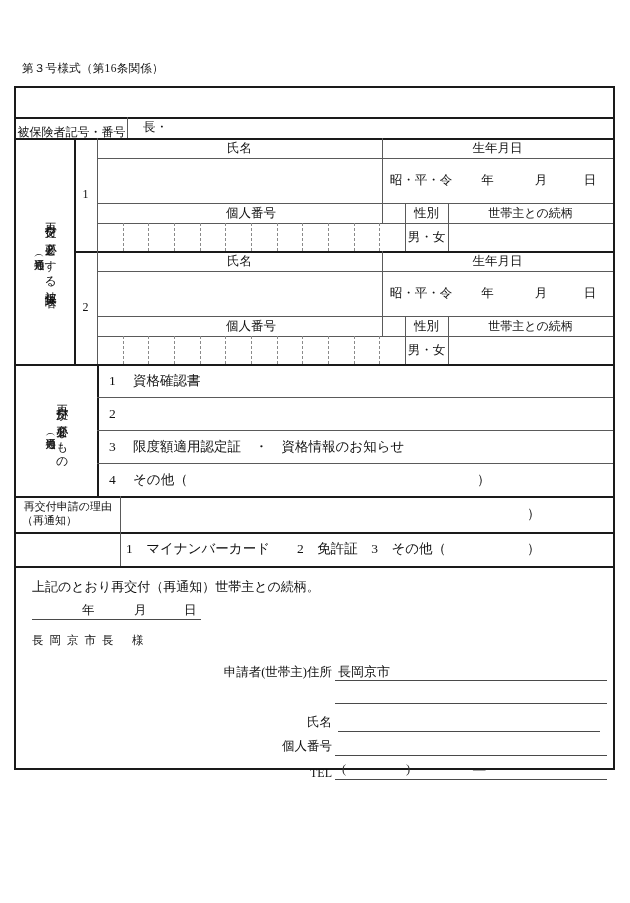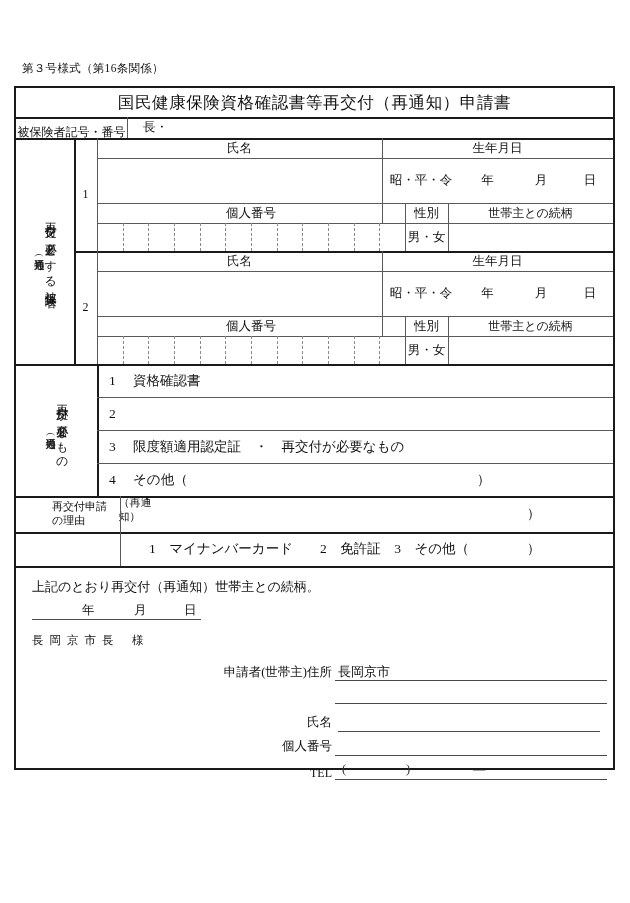--- a/index.html
+++ b/index.html
@@ -119,21 +119,20 @@
 </style>
 </head>
 <body>
 
 <div class="page">
 
   <div class="form-no">第３号様式（第16条関係）</div>
 
   <div class="frame">
 
-    <div class="title">国民健康保険資格確認書等再交付（再通知）申請書</div>
     <div class="rowline bold" style="top:29px;"></div>
 
     <div class="cell center" style="left:0;top:29px;width:111px;height:31px;font-size:12px;">被保険者記号・番号</div>
     <div class="vline" style="left:111px;top:29px;height:21px;"></div>
     <div class="cell" style="left:111px;top:29px;width:486px;height:21px;padding-left:16px;">長・</div>
     <div class="rowline bold" style="top:50px;"></div>
 
     <div class="vlabel" style="left:0;top:50px;width:58px;height:226px;">
       <span class="vtxt">再交付を必要とする被保険者</span>
       <span class="vtxt small">（再通知）</span>
@@ -232,43 +231,43 @@
     </div>
     <div class="rowline" style="top:309px;left:81px;"></div>
 
     <div class="cell" style="left:81px;top:309px;width:516px;height:33px;padding-left:12px;font-size:13.5px;">
       <span style="min-width:24px;">2</span>
     </div>
     <div class="rowline" style="top:342px;left:81px;"></div>
 
     <div class="cell" style="left:81px;top:342px;width:516px;height:33px;padding-left:12px;font-size:13.5px;">
       <span style="min-width:24px;">3</span>
-      <span>限度額適用認定証　・　再交付が必要なもの</span>
+      <span>限度額適用認定証　・　資格情報のお知らせ</span>
     </div>
     <div class="rowline" style="top:375px;left:81px;"></div>
 
     <div class="cell" style="left:81px;top:375px;width:516px;height:33px;padding-left:12px;font-size:13.5px;">
       <span style="min-width:24px;">4</span>
       <span>その他（</span>
       <span style="position:absolute;left:380px;">）</span>
     </div>
     <div class="rowline bold" style="top:408px;"></div>
 
-    <div style="position:absolute;left:0;top:408px;width:104px;height:36px;display:flex;flex-direction:row;align-items:center;justify-content:center;line-height:1.25;margin-left:36px;">
+    <div style="position:absolute;left:0;top:408px;width:104px;height:36px;display:flex;flex-direction:column;align-items:center;justify-content:center;line-height:1.25;">
       <span style="font-size:11px;">再交付申請の理由</span>
       <span style="font-size:11px;align-self:flex-start;padding-left:6px;">（再通知）</span>
     </div>
     <div class="vline" style="left:104px;top:408px;height:36px;"></div>
     <div class="cell" style="left:104px;top:408px;width:493px;height:36px;padding-left:12px;font-size:13.5px;">
       <span style="position:absolute;left:407px;">）</span>
     </div>
     <div class="rowline bold" style="top:444px;"></div>
 
     <div class="vline" style="left:104px;top:444px;height:34px;"></div>
-    <div class="cell" style="left:104px;top:444px;width:493px;height:34px;padding-left:29px;font-size:13.5px;">
+    <div class="cell" style="left:104px;top:444px;width:493px;height:34px;padding-left:6px;font-size:13.5px;">
       <span>1　マイナンバーカード　　2　免許証　3　その他（</span>
       <span style="position:absolute;left:407px;">）</span>
     </div>
     <div class="rowline bold" style="top:478px;"></div>
 
     <div class="decl" style="left:16px;top:490px;font-size:13px;">上記のとおり再交付（再通知）世帯主との続柄。</div>
 
     <div class="decl" style="left:66px;top:514px;">年</div>
     <div class="decl" style="left:118px;top:514px;">月</div>
     <div class="decl" style="left:168px;top:514px;">日</div>

